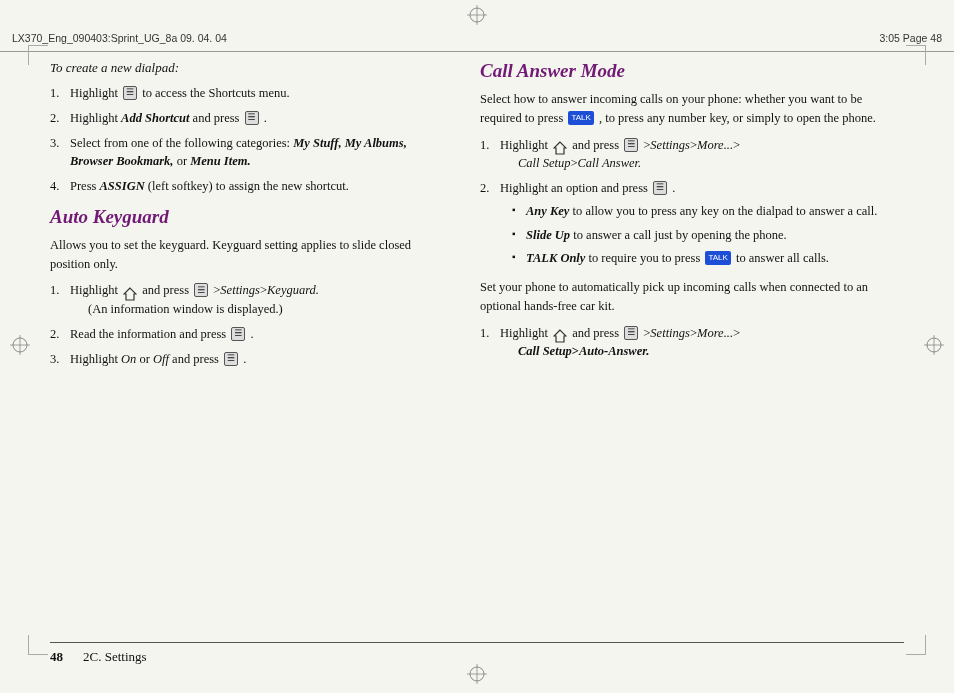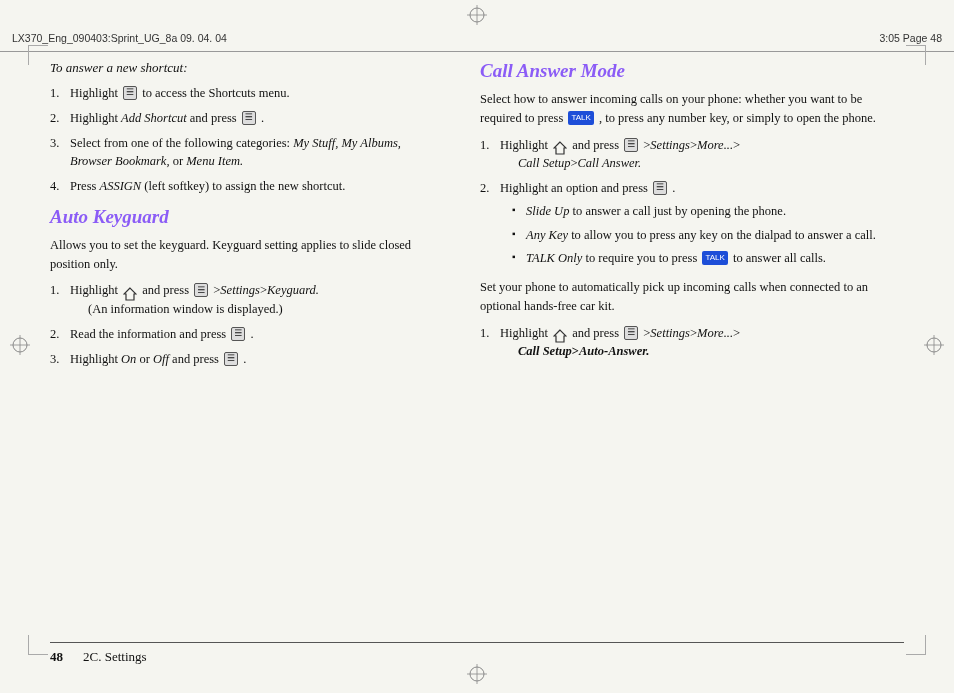--- a/index.html
+++ b/index.html
@@ -67,21 +67,21 @@
       font-size: 13px;
       margin-bottom: 8px;
       color: #111;
     }
 
     .section-heading {
       font-style: italic;
       font-size: 19px;
       font-weight: bold;
       margin-bottom: 8px;
-      color: #8b5cf6;
+      color: #701a75;
       font-family: Georgia, serif;
     }
 
     .body-text {
       font-size: 12.5px;
       line-height: 1.5;
       margin-bottom: 8px;
       color: #111;
     }
 
@@ -123,21 +123,21 @@
 
     .bullet-list li::before {
       content: '▪';
       position: absolute;
       left: 0;
       font-size: 10px;
     }
 
     .text-bold-italic {
       font-style: italic;
-      font-weight: normal;
+      font-weight: bold;
     }
 
     .text-italic {
       font-style: italic;
     }
 
     .icon-menu {
       display: inline-block;
       vertical-align: middle;
       width: 14px;
@@ -287,21 +287,21 @@
   <div class="regmark-bottom regmark">
     <svg viewBox="0 0 20 20">
         <circle cx="10" cy="10" r="7" fill="none" stroke="#888" stroke-width="1"></circle>
         <line x1="10" y1="0" x2="10" y2="20" stroke="#888" stroke-width="0.8"></line>
         <line x1="0" y1="10" x2="20" y2="10" stroke="#888" stroke-width="0.8"></line>
       </svg>
   </div>
 
   <div class="left-column">
 
-    <p class="section-title-italic">To answer a new shortcut:</p>
+    <p class="section-title-italic">To create a new dialpad:</p>
 
     <ol class="numbered-list">
       <li>
         <span class="num">1.</span>
         Highlight <span class="icon-menu" style="font-size:9px;display:inline-flex;align-items:center;justify-content:center;">☰</span> to access the Shortcuts menu.
       </li>
       <li>
         <span class="num">2.</span>
         Highlight <span class="text-bold-italic">Add Shortcut</span> and press <span class="icon-menu" style="font-size:9px;display:inline-flex;align-items:center;justify-content:center;">☰</span> .
       </li>
@@ -363,24 +363,24 @@
             </svg>
         </span>
         and press <span class="icon-menu" style="font-size:9px;display:inline-flex;align-items:center;justify-content:center;">☰</span> &gt;<span class="text-italic">Settings</span>&gt;<span class="text-italic">More...</span>&gt;<br>
         <span style="padding-left:18px;"><span class="text-italic">Call Setup</span>&gt;<span class="text-italic">Call Answer.</span></span>
       </li>
       <li>
         <span class="num">2.</span>
         Highlight an option and press <span class="icon-menu" style="font-size:9px;display:inline-flex;align-items:center;justify-content:center;">☰</span> .
         <ul class="bullet-list">
           <li>
-            <span class="text-bold-italic">Slide Up</span> to answer a call just by opening the phone.
+            <span class="text-bold-italic">Any Key</span> to allow you to press any key on the dialpad to answer a call.
           </li>
           <li>
-            <span class="text-bold-italic">Any Key</span> to allow you to press any key on the dialpad to answer a call.
+            <span class="text-bold-italic">Slide Up</span> to answer a call just by opening the phone.
           </li>
           <li>
             <span class="text-bold-italic">TALK Only</span> to require you to press <span class="icon-talk">TALK</span>  to answer all calls.
           </li>
         </ul>
       </li>
     </ol>
 
 
     <p class="body-text">Set your phone to automatically pick up incoming calls when connected to an optional hands-free car kit.</p>

